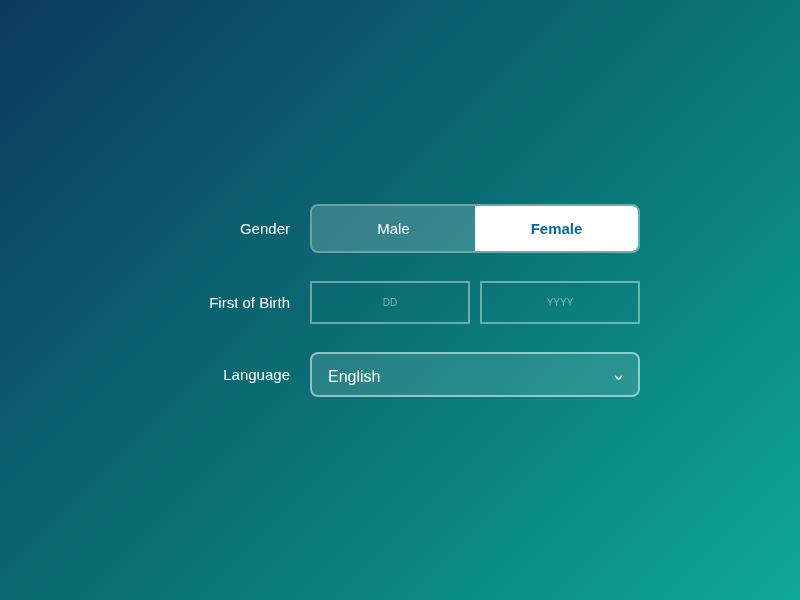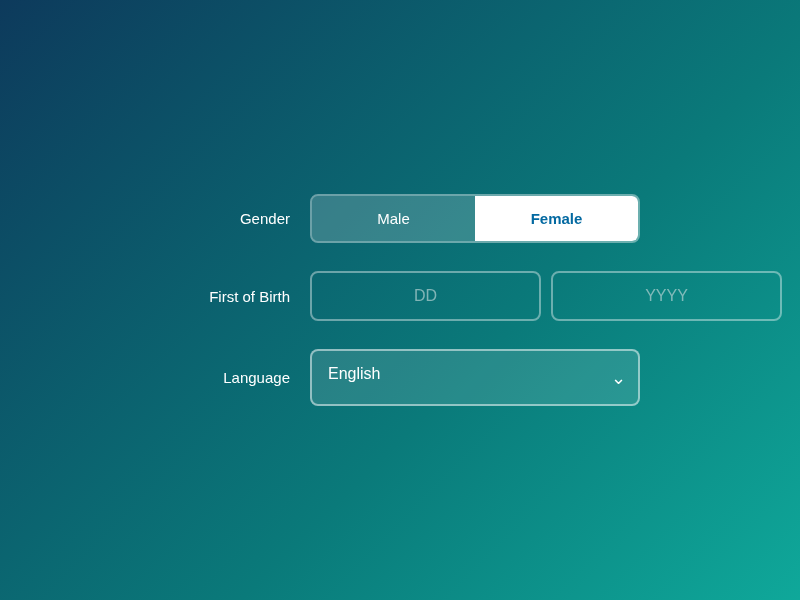--- a/index.html
+++ b/index.html
@@ -95,24 +95,24 @@
     .dob-group {
       display: flex;
       flex: 1;
       gap: 10px;
     }
 
     .dob-input {
       flex: 1;
       background: transparent;
       border: 2px solid rgba(255, 255, 255, 0.4);
-      border-radius: 8px;
+      border-radius: 1px;
       padding: 14px 10px;
       color: rgba(180, 210, 210, 0.7);
-      font-size: 16px;
+      font-size: 10px;
       text-align: center;
       outline: none;
     }
 
     .dob-input::placeholder {
       color: rgba(180, 210, 210, 0.7);
     }
 
     
     .lang-select-wrapper {
@@ -120,21 +120,21 @@
       position: relative;
     }
 
     .lang-select {
       width: 100%;
       appearance: none;
       -webkit-appearance: none;
       background: rgba(255, 255, 255, 0.12);
       border: 2px solid rgba(255, 255, 255, 0.5);
       border-radius: 8px;
-      padding: 14px 44px 22px 16px;
+      padding: 14px 44px 10px 16px;
       color: #ffffff;
       font-size: 16px;
       cursor: pointer;
       outline: none;
     }
 
     .lang-select option {
       background: #0d3a5c;
       color: #ffffff;
     }

